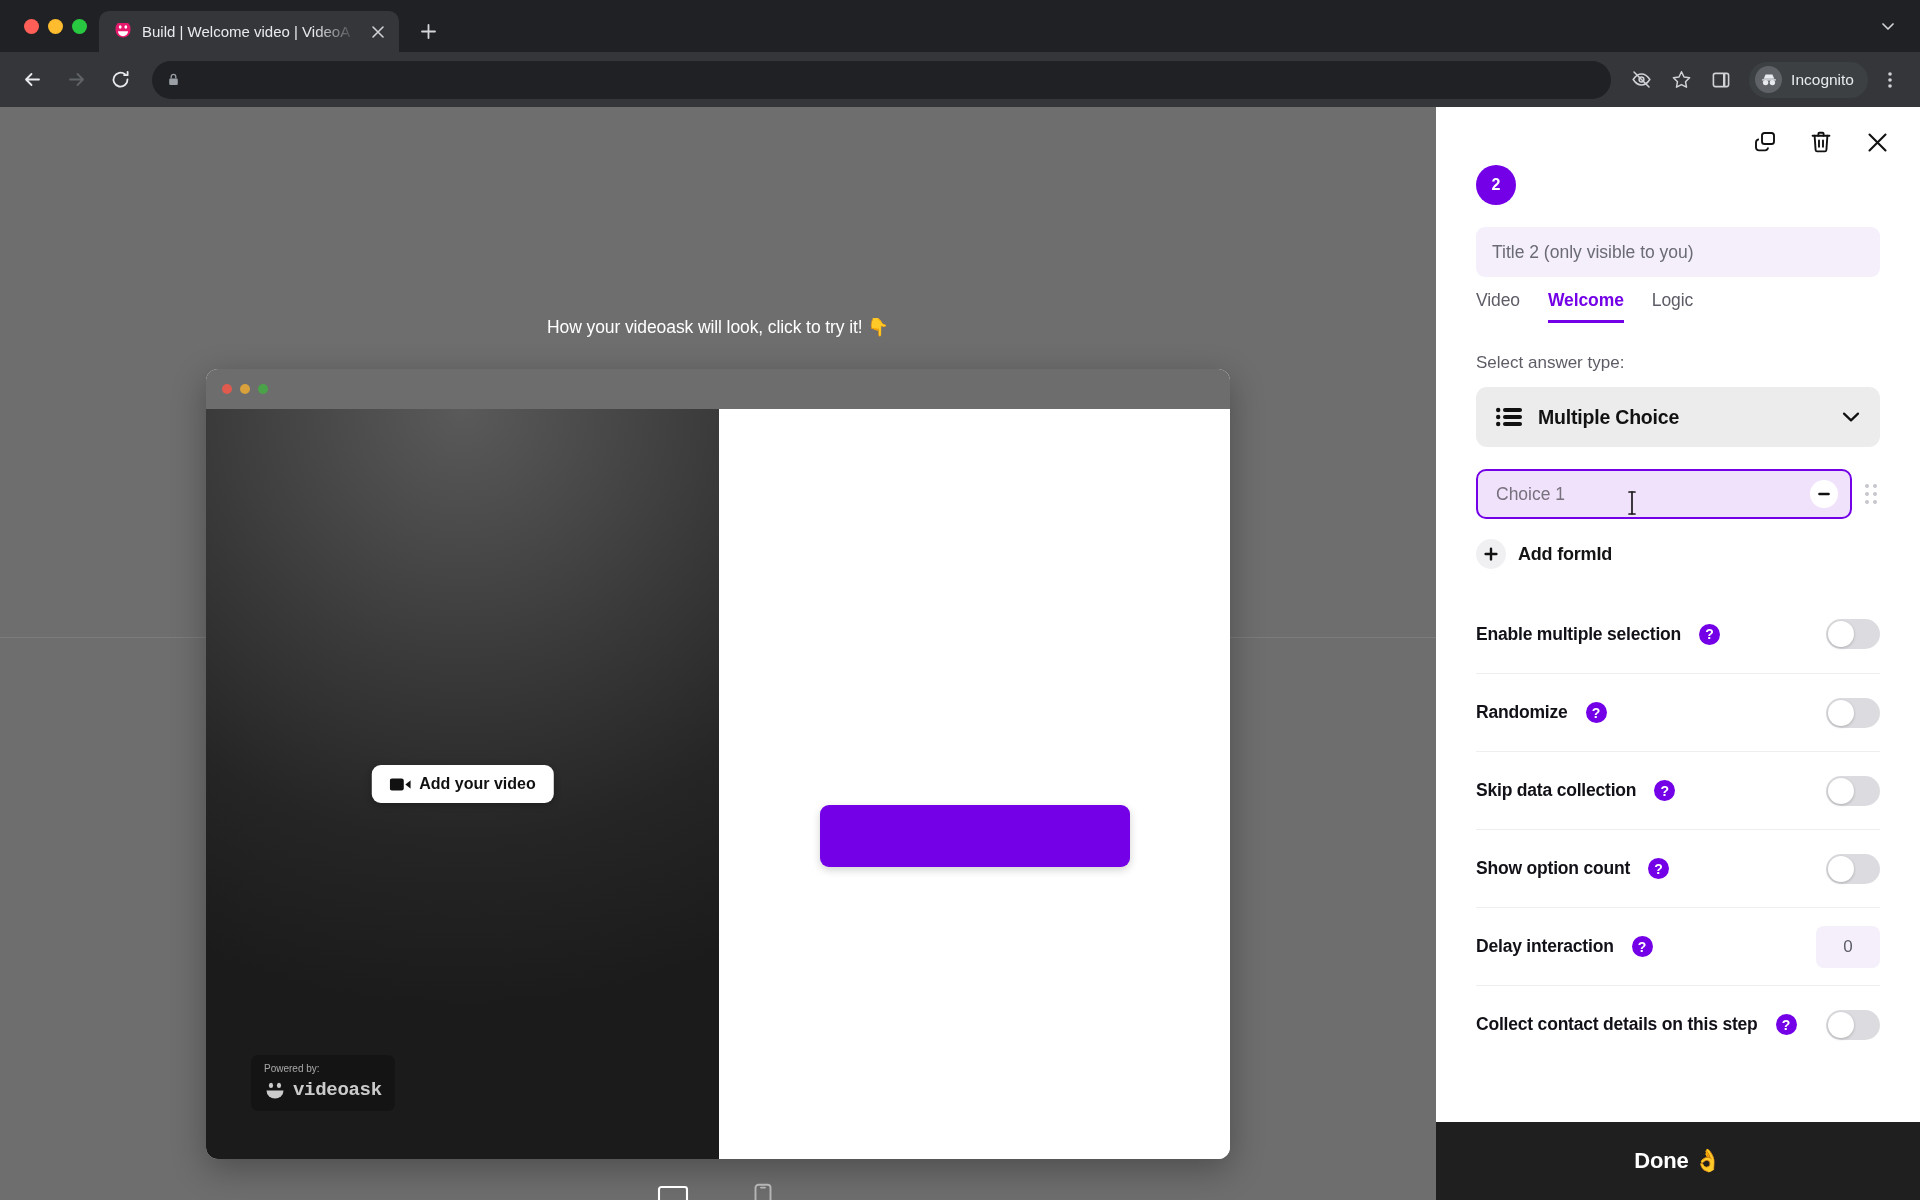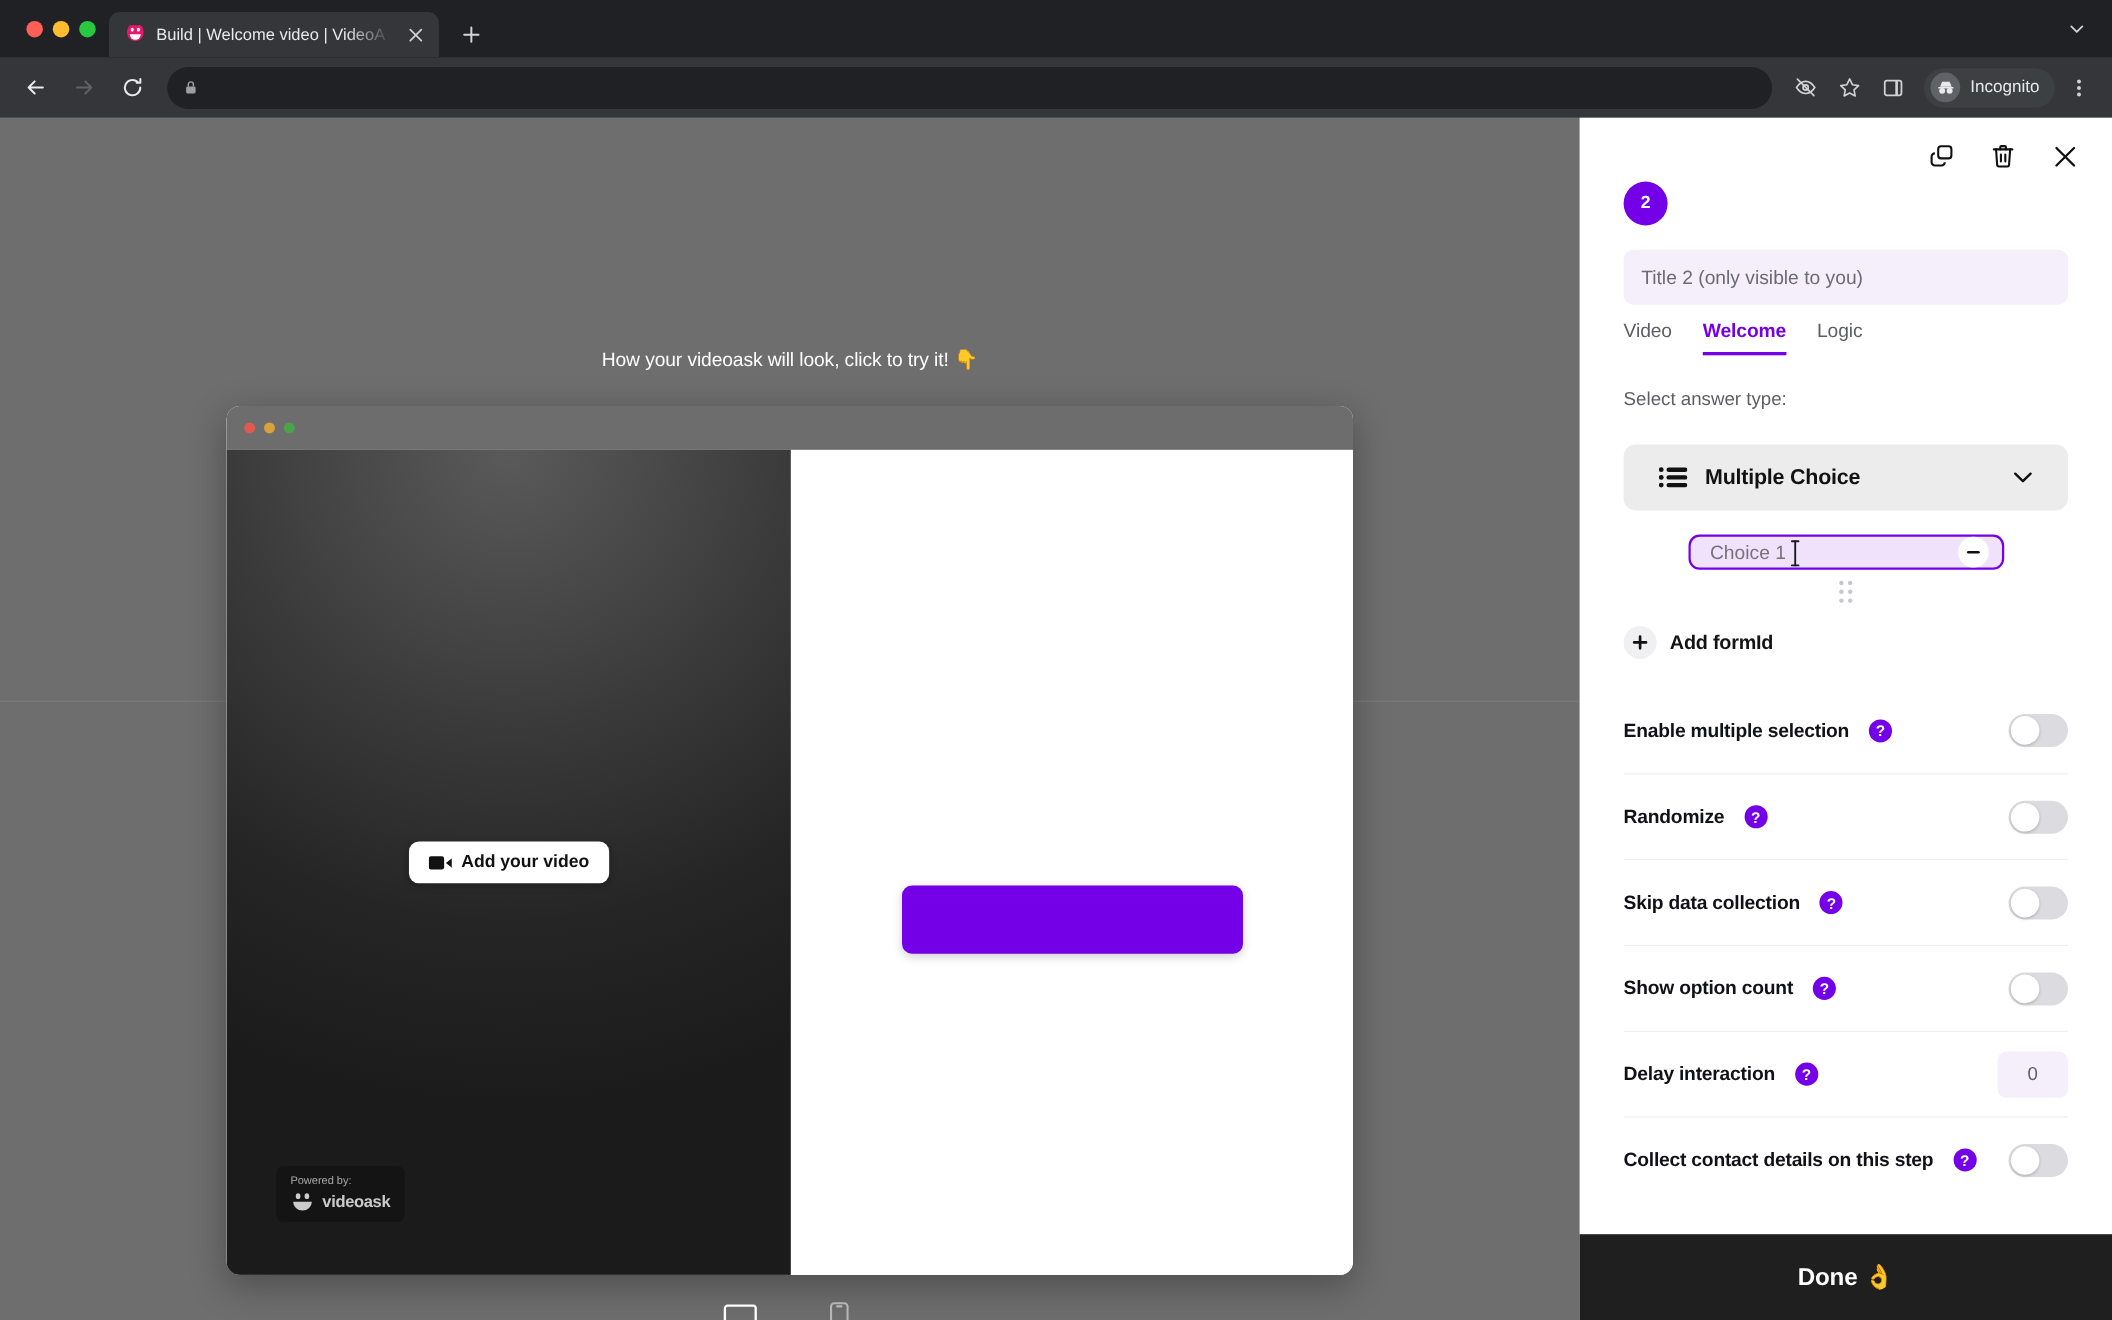--- a/index.html
+++ b/index.html
@@ -126,21 +126,21 @@
   }
   .add-video-label { font-size: 16px; font-weight: bold; color: #111; white-space: nowrap; }
 
   .powered-by {
     position: absolute; left: 45px; bottom: 48px;
     background: rgba(0,0,0,0.24); border-radius: 7px;
     padding: 8px 13px 10px 13px;
   }
   .pb-text { color: rgba(255,255,255,0.62); font-size: 10px; margin-bottom: 5px; }
   .pb-brand { display: flex; align-items: center; gap: 7px; }
-  .pb-name { color: rgba(255,255,255,0.78); font-size: 15px; font-weight: bold; letter-spacing: -0.3px; }
+  .pb-name { color: rgba(255,255,255,0.78); font-size: 19px; font-weight: bold; letter-spacing: -0.3px; font-family: Liberation Mono, monospace; }
 
   .answer-pane { flex: 1; background: #ffffff; position: relative; }
   .answer-cta {
     position: absolute; left: 50%; top: 396px; transform: translateX(-50%);
     width: 310px; height: 62px; background: #7300e6;
     border-radius: 9px; box-shadow: 0 3px 9px rgba(0,0,0,0.18);
   }
 
   .device-toggles {
     position: absolute; top: 1070px; left: 206px; width: 1024px;
@@ -180,27 +180,27 @@
   .tabs { display: flex; gap: 28px; margin-top: 13px; }
   .tab-item {
     font-size: 17.5px; color: #5c5c66; padding-bottom: 9px;
     border-bottom: 3px solid transparent; letter-spacing: -0.1px;
   }
   .tab-item.active { color: #7300e6; font-weight: bold; border-bottom-color: #7300e6; }
 
   .field-label { margin-top: 30px; font-size: 17px; color: #5d5d66; }
 
   .answer-select {
-    margin-top: 31px; height: 60px; width: 100%;
+    margin-top: 14px; height: 60px; width: 100%;
     background: #ececec; border-radius: 11px;
-    display: flex; align-items: center; padding: 0 32px; gap: 16px;
+    display: flex; align-items: center; padding: 0 20px; gap: 16px;
   }
   .answer-select-label { flex: 1; font-size: 19.5px; font-weight: bold; color: #121212; letter-spacing: -0.2px; }
 
-  .choice-row { margin-top: 22px; display: flex; align-items: center; gap: 10px; flex-direction: column; }
+  .choice-row { margin-top: 22px; display: flex; align-items: center; gap: 10px; }
   .choice-field {
     flex: 1; height: 50px; background: #f0e2fb;
     border: 2px solid #7300e6; border-radius: 10px;
     display: flex; align-items: center; padding: 0 12px 0 18px; position: relative;
   }
   .choice-input {
     flex: 1; border: none; background: transparent; outline: none;
     font-size: 17.5px; color: #3a3a44; font-family: "Liberation Sans", sans-serif;
   }
   .choice-input::placeholder { color: #77717e; }

